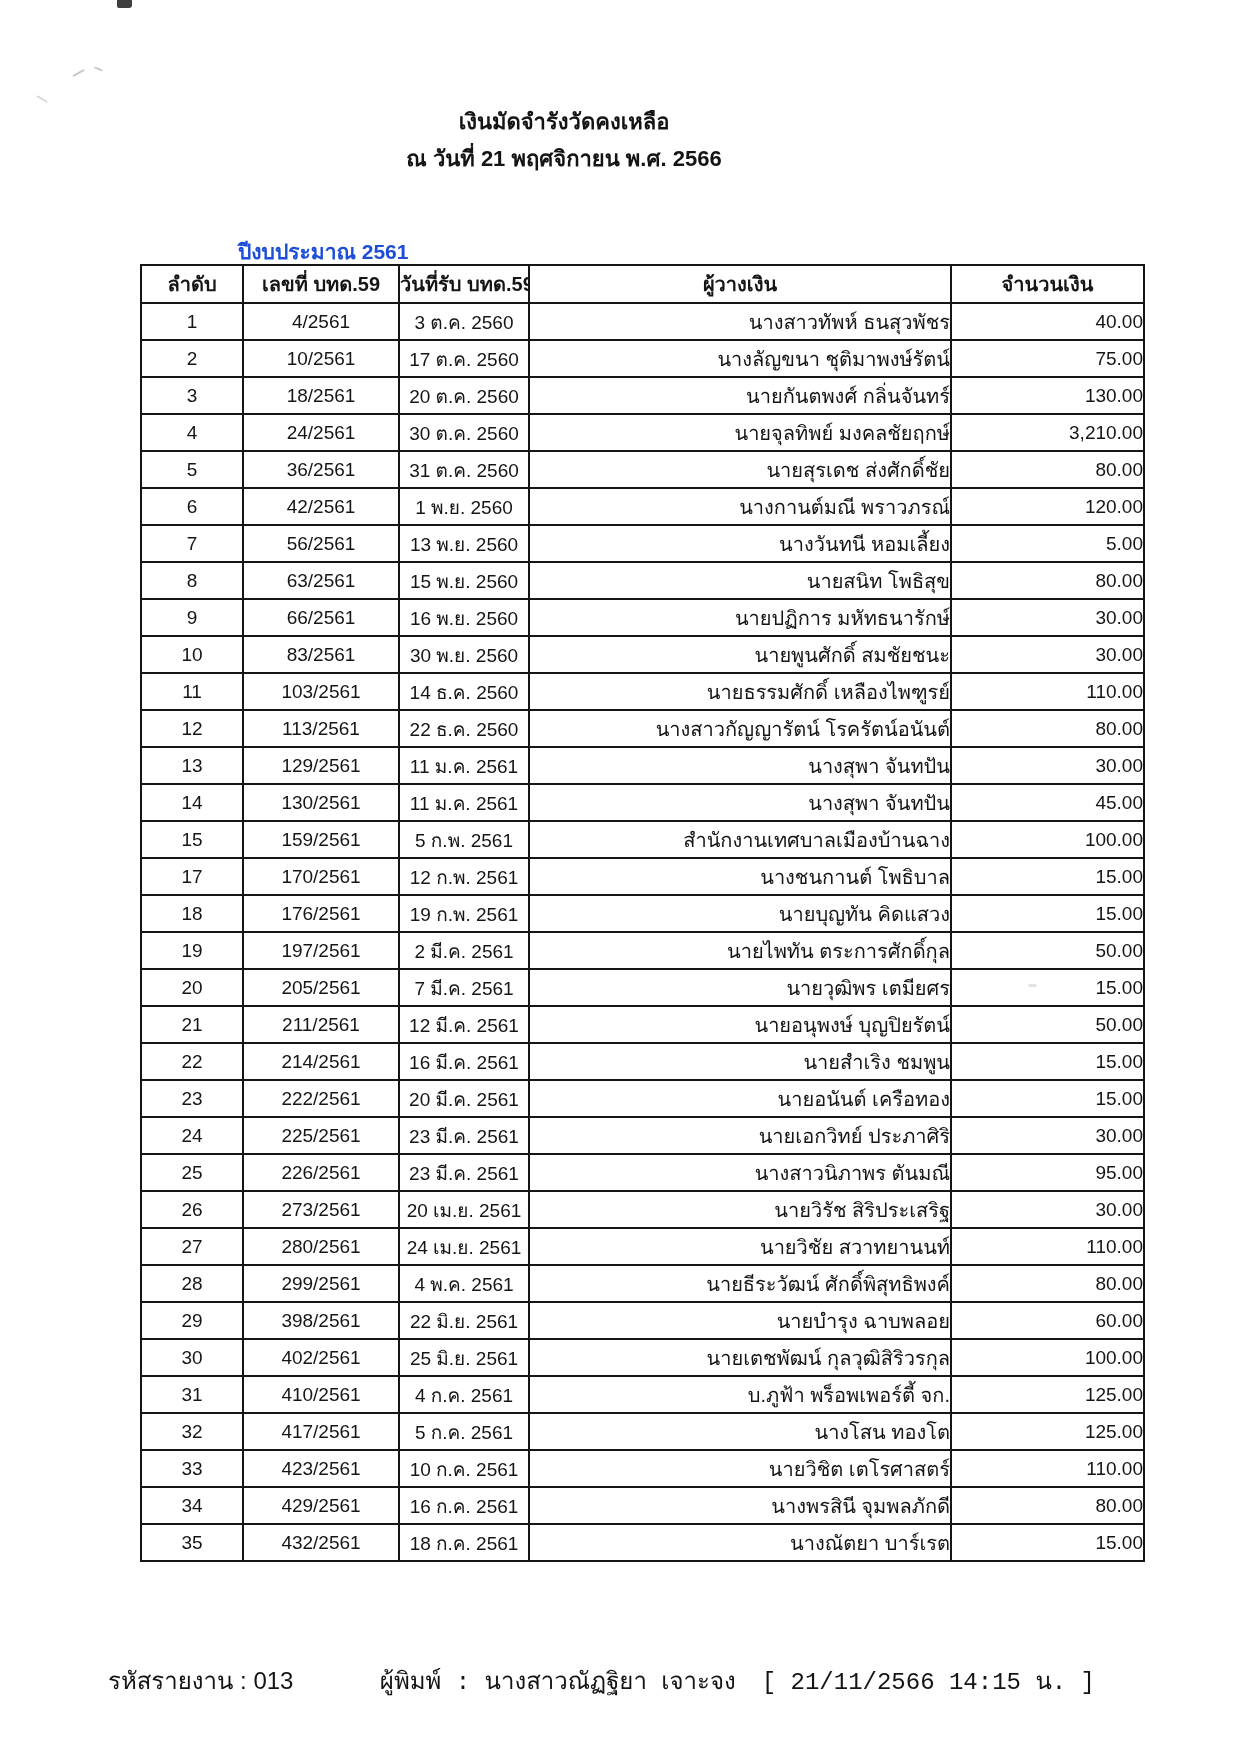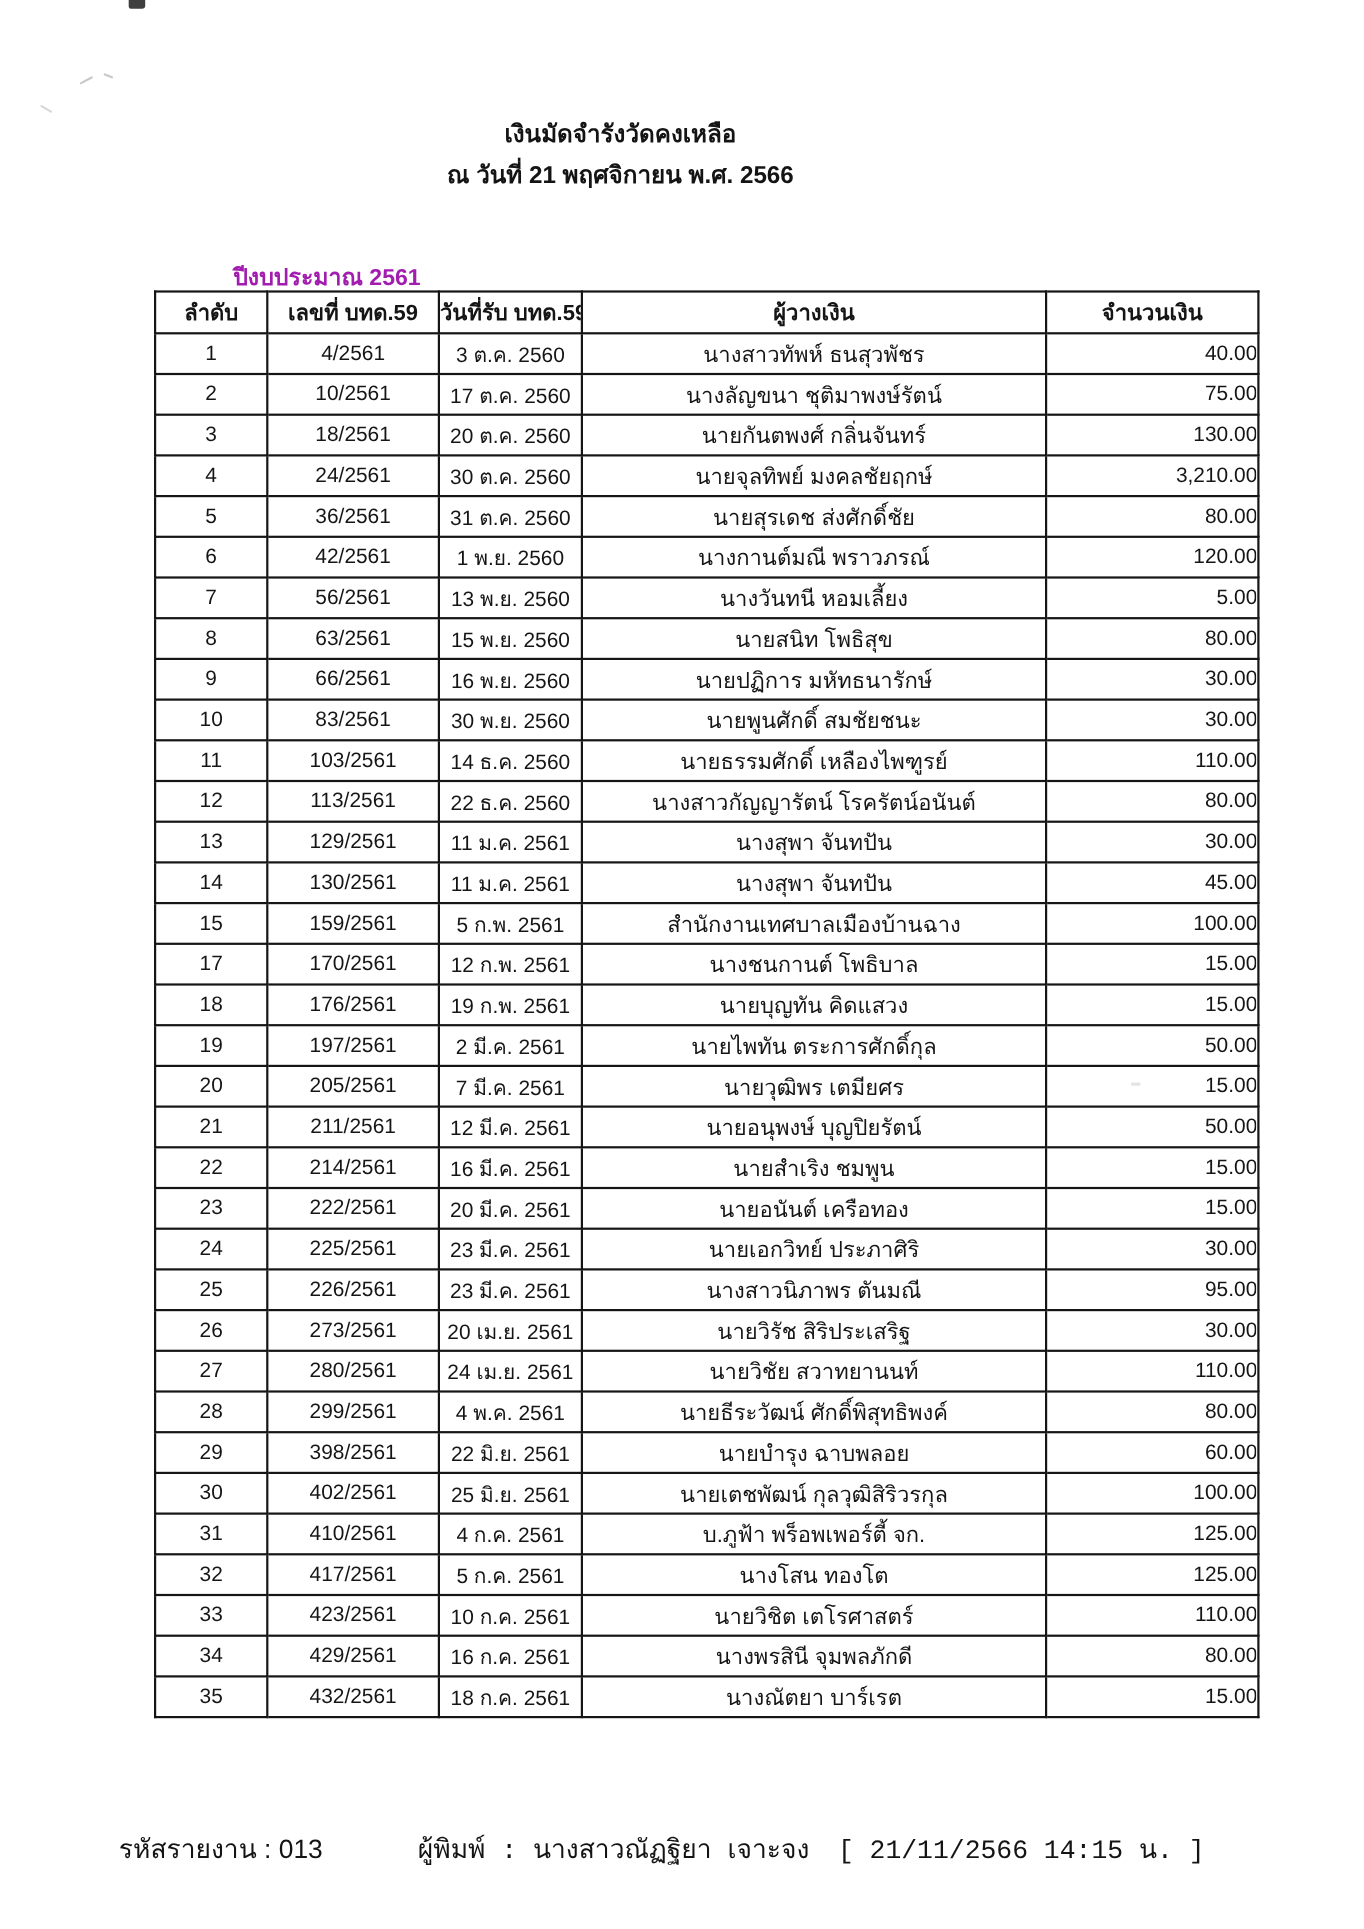--- a/index.html
+++ b/index.html
@@ -22,41 +22,41 @@
   .p3 { left:36px;  top:98px;  width:12px; height:2px; transform:rotate(30deg); opacity:.4; }
   .smudge { position:absolute; left:1028px; top:984px; width:9px; height:3px; background:#c9c9c9; opacity:.5; border-radius:2px; }
 
   
   .titles {
     position:absolute; top:103px; left:0; width:1128px;
     text-align:center; font-weight:bold; font-size:22px; line-height:37px;
     color:#141414;
   }
   .fiscal-year {
-    position:absolute; top:235px; left:212px;
-    font-size:21px; font-weight:bold; color:#a21caf;
+    position:absolute; top:235px; left:238px;
+    font-size:21px; font-weight:bold; color:#1d4ed8;
   }
 
   
   .table-wrap { position:absolute; top:264px; left:120px;padding-left:20px; }
   table.deposits {
     border-collapse:collapse; table-layout:fixed; width:1003px;
     font-size:19px; color:#151515;
   }
   table.deposits th, table.deposits td {
     border:2px solid #151515;
     overflow:hidden; white-space:nowrap;
     padding:0;
   }
   table.deposits thead tr { height:38px; }
   table.deposits tbody tr { height:37px; }
   table.deposits th { font-weight:bold; font-size:20px; text-align:center; }
   td.c0, td.c1, td.c2 { text-align:center; }
-  td.c3 { text-align:center; padding-left:5px; font-size:20px; }
-  td.c4 { text-align:right; padding-right:8px;border-radius:10px; }
+  td.c3 { text-align:right; padding-left:5px; font-size:20px; }
+  td.c4 { text-align:right; padding-right:8px; }
 
   
   .footer {
     position:absolute; top:1661px; left:108px; width:987px;
     display:flex; justify-content:space-between; align-items:baseline;
     font-size:24px; color:#141414;
   }
   .footer-right { display:flex; gap:26px;font-family:Liberation Mono, monospace; }
 </style>
 </head>

